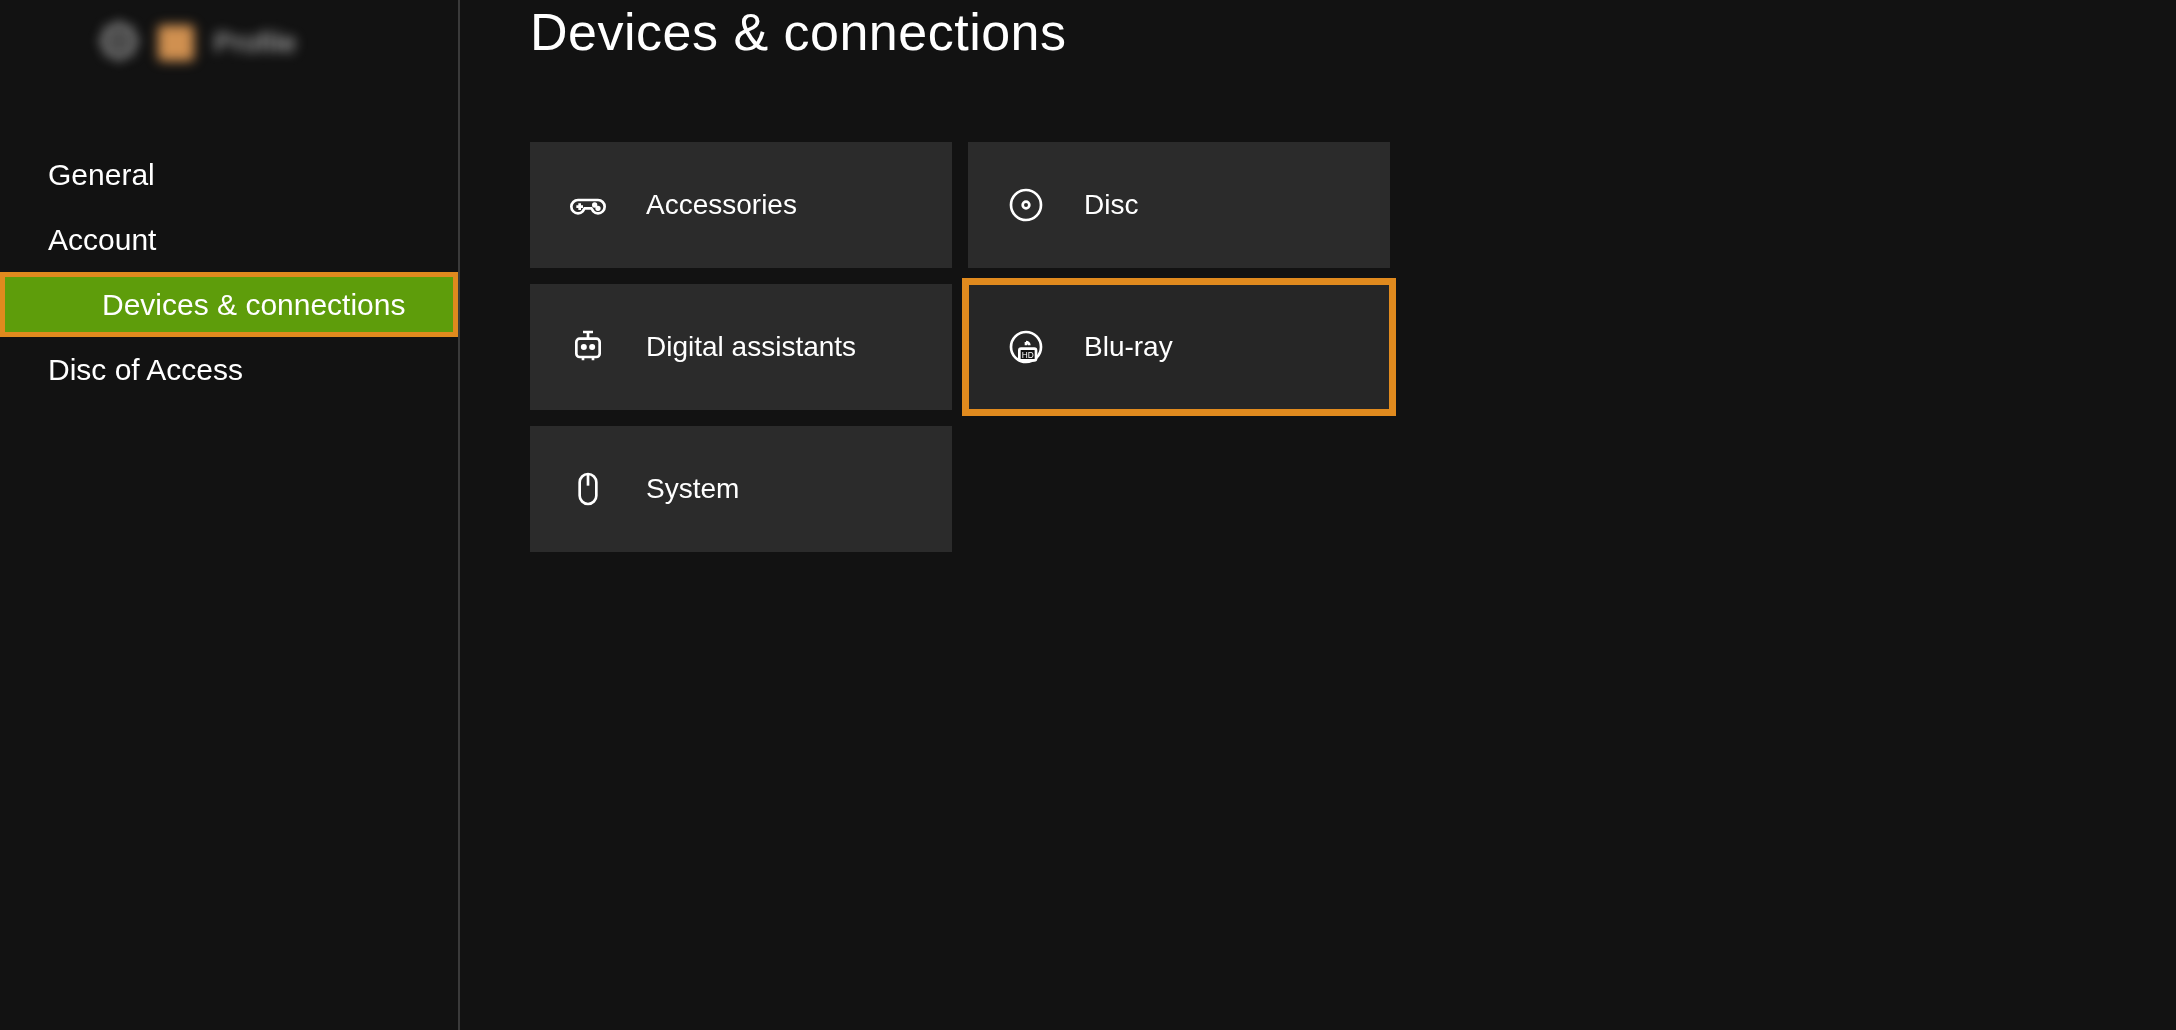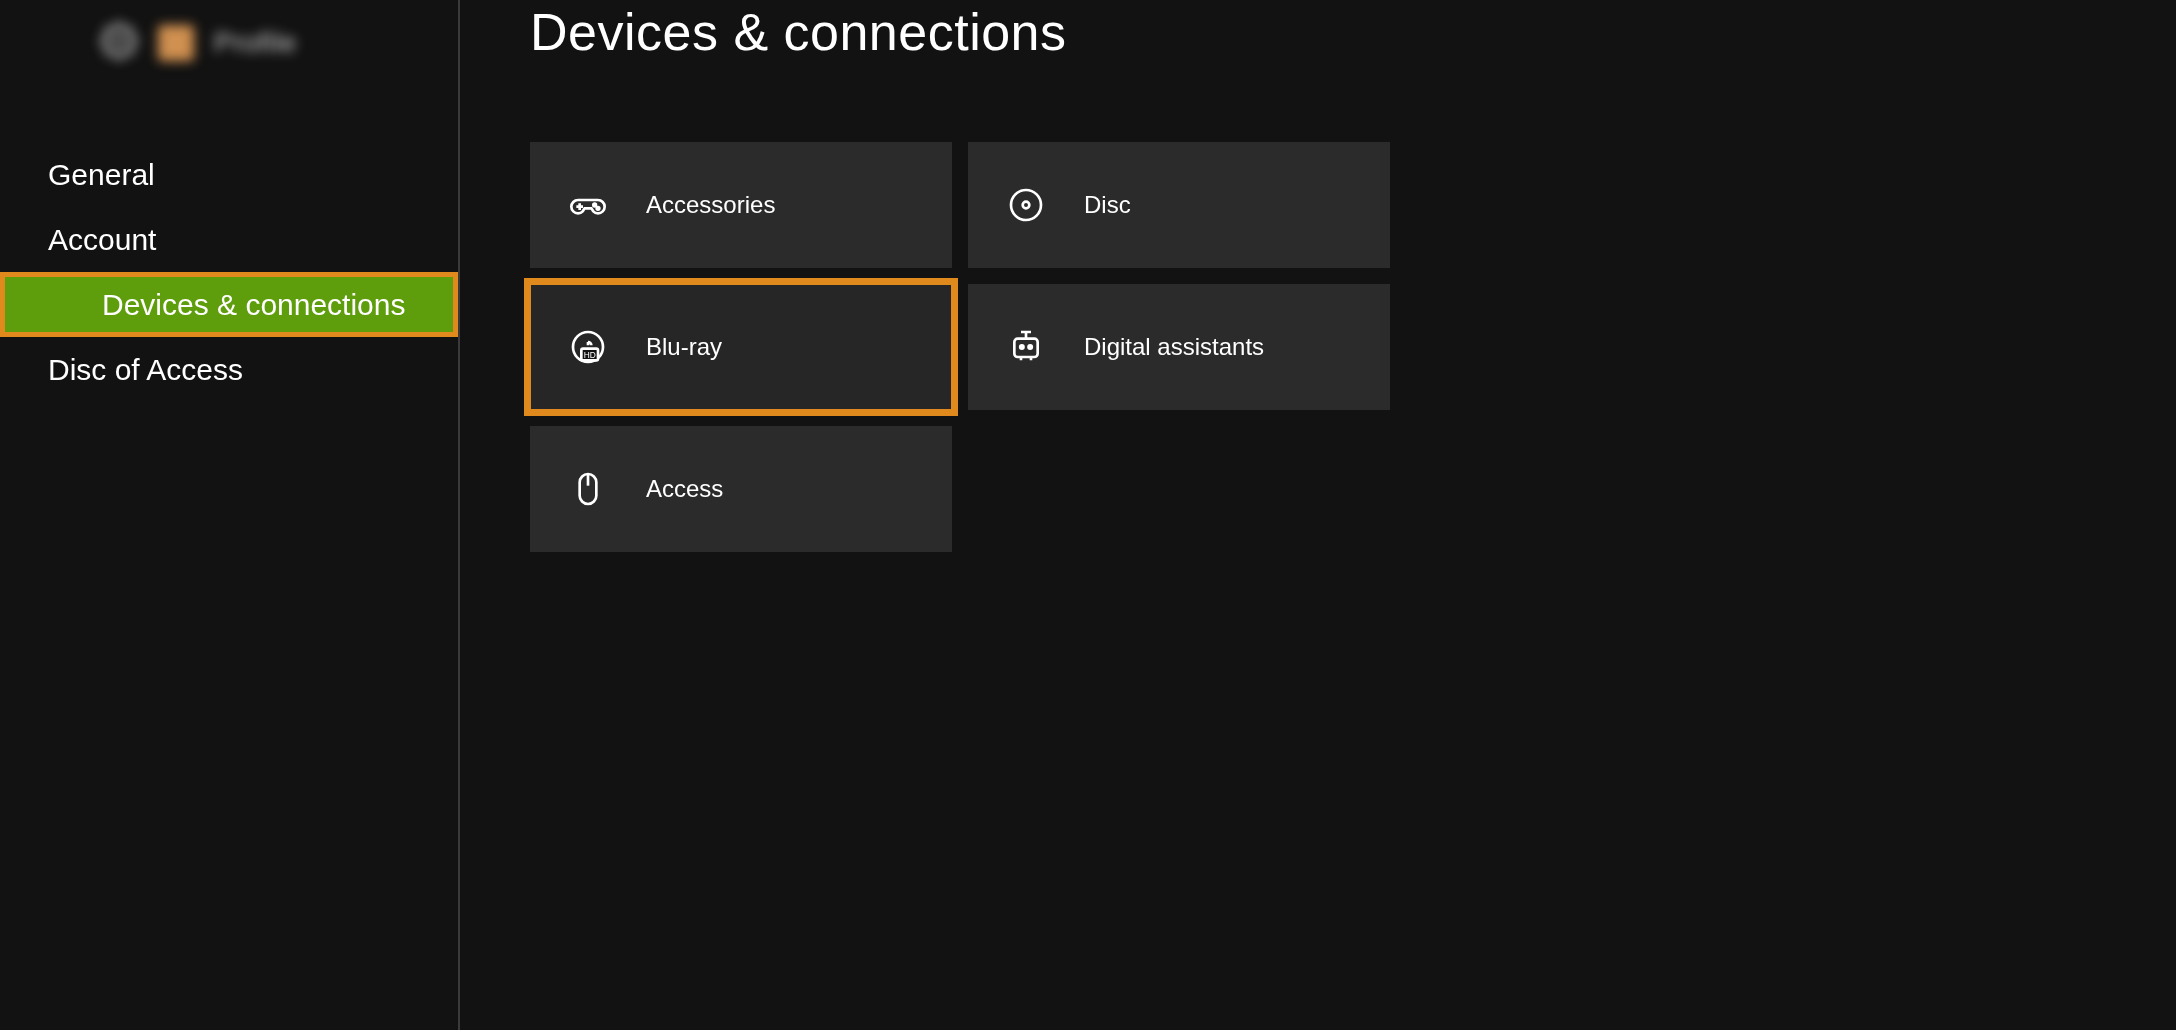--- a/index.html
+++ b/index.html
@@ -109,21 +109,21 @@
     .tile-icon {
       width: 40px;
       height: 40px;
       display: flex;
       align-items: center;
       justify-content: center;
       flex: 0 0 40px;
     }
     .tile-icon svg { width: 40px; height: 40px; stroke: #ffffff; fill: none; }
     .tile-label {
-      font-size: 24px;
+      font-size: 28px;
       color: #ffffff;
     }
     .tile.placeholder { visibility: hidden; }
   </style>
 </head>
 <body>
 
 <div class="viewport">
 
   <div class="sidebar">
@@ -178,53 +178,53 @@
       <div class="tile">
         <span class="tile-icon">
           <svg viewBox="0 0 24 24" stroke-width="1.6">
             <circle cx="12" cy="12" r="9"></circle>
             <circle cx="12" cy="12" r="2"></circle>
           </svg>
         </span>
         <span class="tile-label">Disc</span>
       </div>
 
-      <div class="tile highlighted">
-        <span class="tile-icon">
-          <svg viewBox="0 0 24 24" stroke-width="1.6">
-            <circle cx="12" cy="12" r="9"></circle>
-            <rect x="8" y="13" width="10" height="7" rx="1" fill="#121212" stroke="#fff"></rect>
-            <text x="13" y="18.5" text-anchor="middle" font-size="5" fill="#fff" stroke="none" font-family="Arial">HD</text>
-            <path d="M12 9v2M12 9a2 2 0 0 1 2 2"></path>
-          </svg>
-        </span>
-        <span class="tile-label">Blu-ray</span>
-      </div>
-
       <div class="tile">
         <span class="tile-icon">
           <svg viewBox="0 0 24 24" stroke-width="1.6">
             <rect x="5" y="7" width="14" height="11" rx="2"></rect>
             <path d="M12 3v4M9 3h6"></path>
             <circle cx="9.5" cy="12" r="1" fill="#fff"></circle>
             <circle cx="14.5" cy="12" r="1" fill="#fff"></circle>
             <path d="M9 18v2M15 18v2"></path>
           </svg>
         </span>
         <span class="tile-label">Digital assistants</span>
       </div>
 
+      <div class="tile highlighted">
+        <span class="tile-icon">
+          <svg viewBox="0 0 24 24" stroke-width="1.6">
+            <circle cx="12" cy="12" r="9"></circle>
+            <rect x="8" y="13" width="10" height="7" rx="1" fill="#121212" stroke="#fff"></rect>
+            <text x="13" y="18.5" text-anchor="middle" font-size="5" fill="#fff" stroke="none" font-family="Arial">HD</text>
+            <path d="M12 9v2M12 9a2 2 0 0 1 2 2"></path>
+          </svg>
+        </span>
+        <span class="tile-label">Blu-ray</span>
+      </div>
+
       <div class="tile">
         <span class="tile-icon">
           <svg viewBox="0 0 24 24" stroke-width="1.6">
             <rect x="7" y="3" width="10" height="18" rx="5"></rect>
             <path d="M12 3v7"></path>
           </svg>
         </span>
-        <span class="tile-label">Access</span>
+        <span class="tile-label">System</span>
       </div>
 
       <div class="tile placeholder"></div>
 
     </div>
   </div>
 
 </div>
 
 </body></html>

